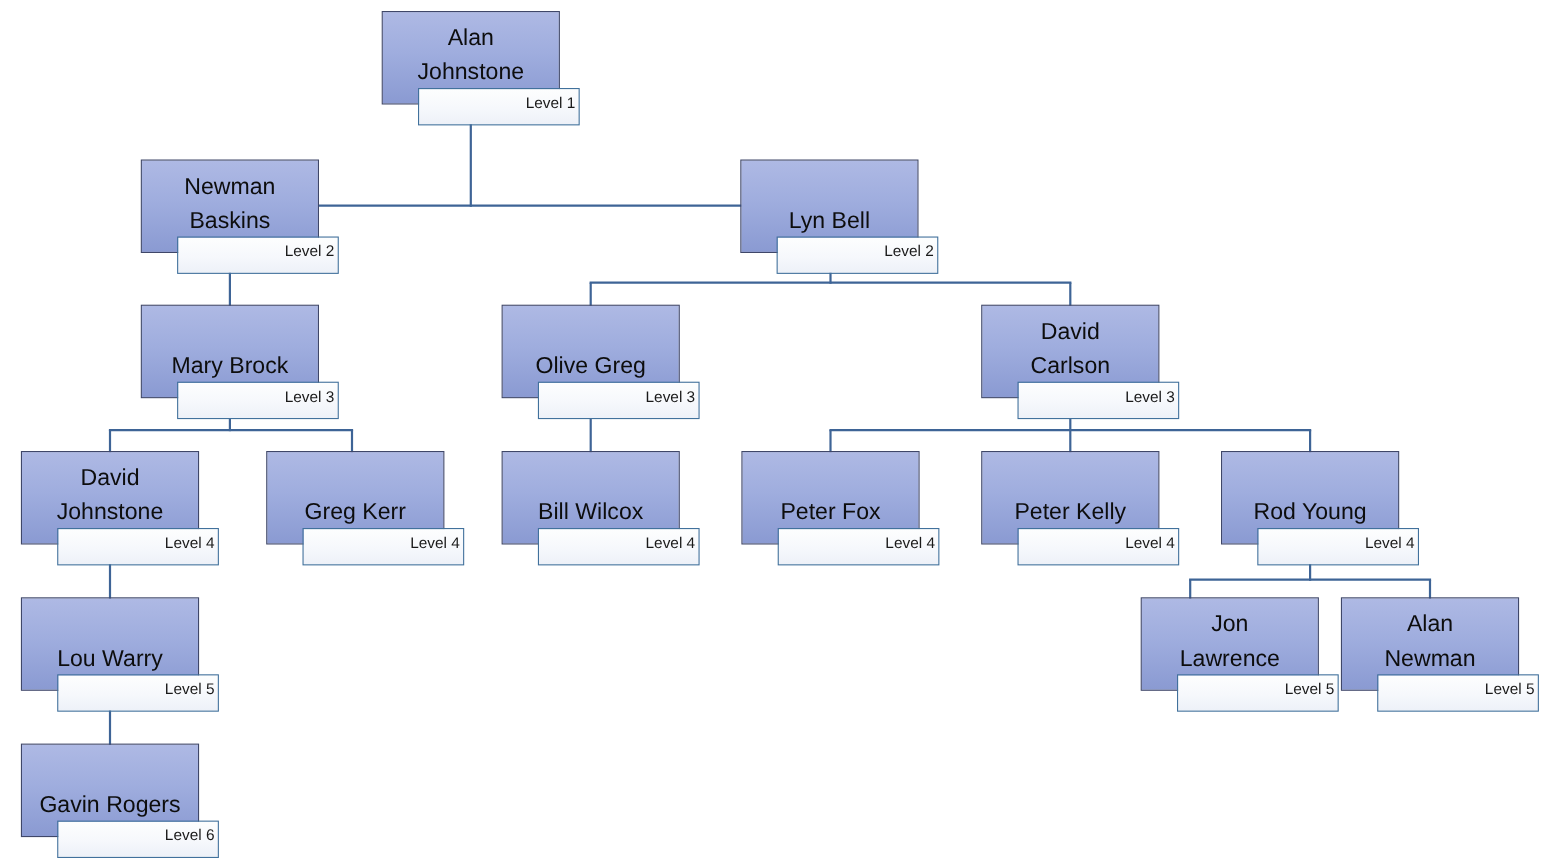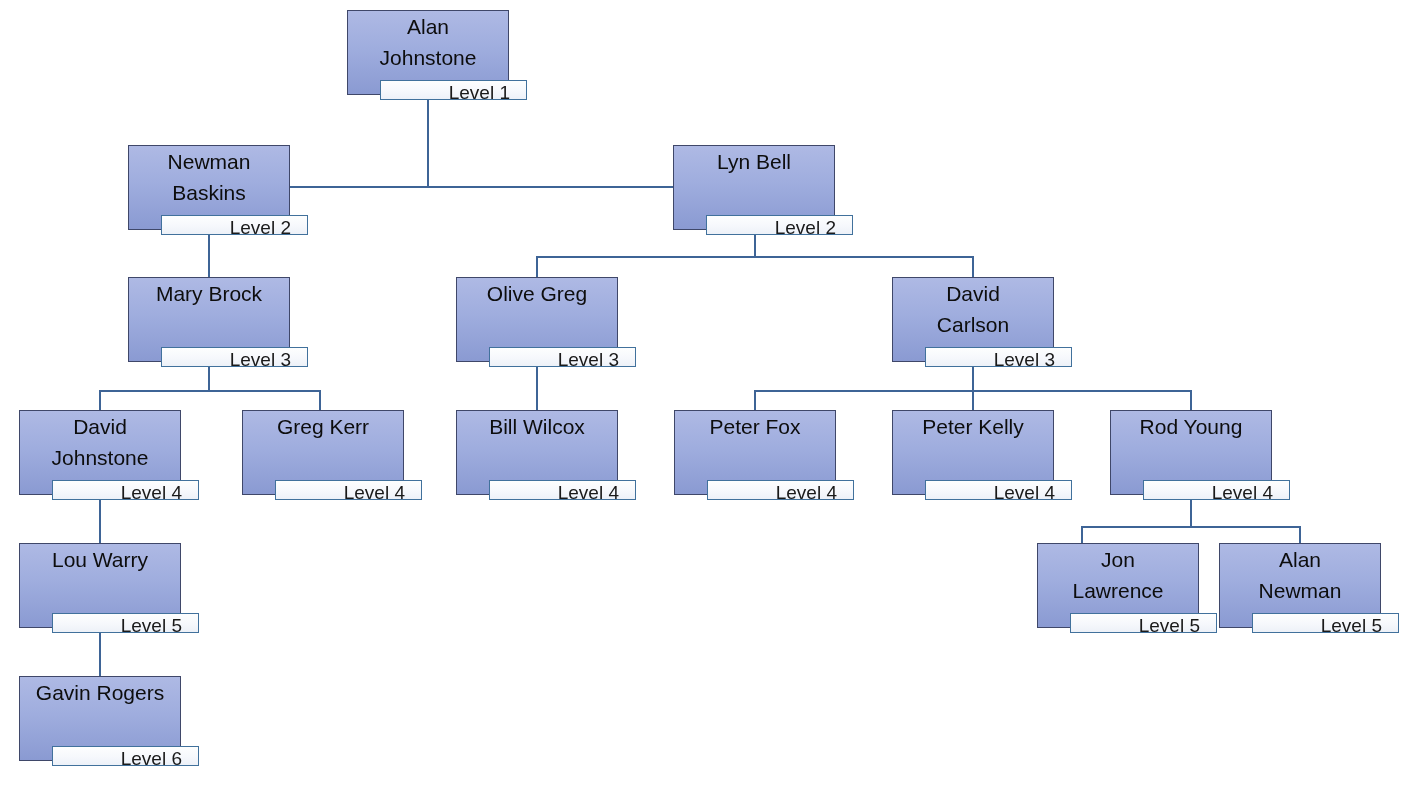--- a/index.html
+++ b/index.html
@@ -17,45 +17,45 @@
     width: 1410px; height: 789px;
   }
   .node {
     position: absolute;
     width: 162px;
     height: 85px;
     box-sizing: border-box;
     background: linear-gradient(to bottom, #aeb9e4 0%, #9fadde 45%, #8a9ad2 100%);
     border: 1.5px solid #3f4769;
     display: flex;
-    align-items: flex-start;
+    align-items: flex-end;
     justify-content: center;
     padding-bottom: 13px;
   }
   .node-name {
     font-size: 21px;
     line-height: 31px;
     color: #0d0d0d;
     text-align: center;
     white-space: pre-line;
   }
   .level-tag {
     position: absolute;
     left: 32px;
     top: 69px;
     width: 147px;
-    height: 20px;
+    height: 34px;
     box-sizing: border-box;
     background: linear-gradient(to bottom, #fdfefe 0%, #f6f8fc 55%, #edf1f8 100%);
     border: 1px solid #41719c;
-    font-size: 19px;
+    font-size: 14px;
     line-height: 24px;
     color: #1a1a1a;
     text-align: right;
-    padding-right: 16px;
+    padding-right: 3px;
   }
 </style>
 </head>
 <body>
 
 <div class="canvas">
 
   <svg class="connectors" viewBox="0 0 1410 789" xmlns="http://www.w3.org/2000/svg" stroke="#3e6496" stroke-width="2" fill="none">
 
     <line x1="428" y1="95" x2="428" y2="188"></line>

